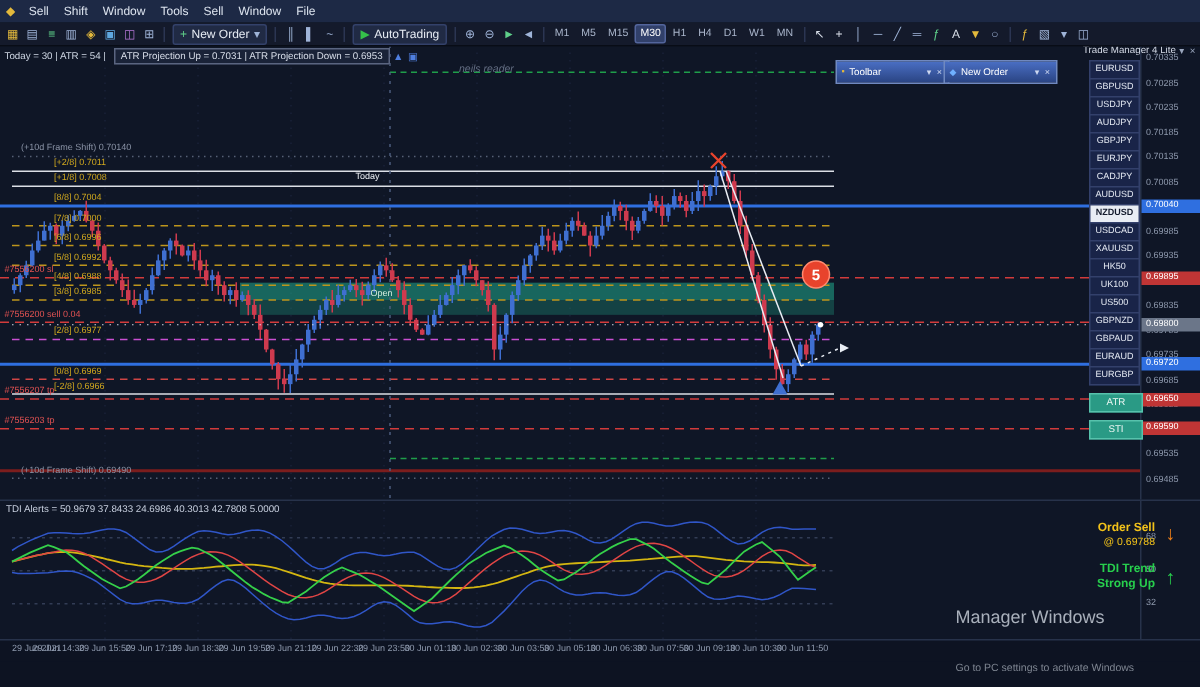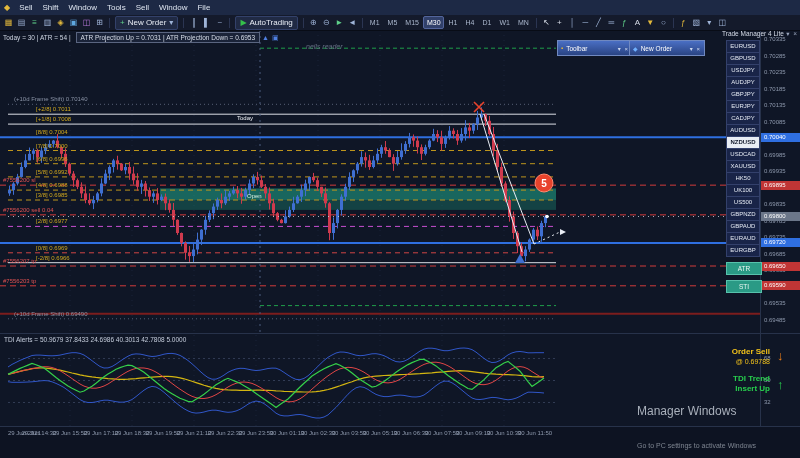--- a/index.html
+++ b/index.html
@@ -535,21 +535,21 @@
     <span style="top: 20.9737px;">68</span>
     <span style="top: 43px;">50</span>
     <span style="top: 65.0263px;">32</span>
   </div>
 
 <div class="signal-block">
   <div class="sig-sell">Order Sell</div>
   <div class="sig-price">@ 0.69788</div>
   <div style="height:7px"></div>
   <div class="sig-trend">TDI Trend</div>
-  <div class="sig-trend">Insert Up</div>
+  <div class="sig-trend">Strong Up</div>
 </div>
 <div class="sig-arrow-down">↓</div>
 <div class="sig-arrow-up">↑</div>
 
 <div class="time-axis" id="time-axis">
     <div class="ta-label" style="left: 8px;">29 Jun 2021</div>
     <div class="ta-label" style="left: 39px; transform: translateX(-50%);">29 Jun 14:30</div>
     <div class="ta-label" style="left: 70px; transform: translateX(-50%);">29 Jun 15:50</div>
     <div class="ta-label" style="left: 101px; transform: translateX(-50%);">29 Jun 17:10</div>
     <div class="ta-label" style="left: 132px; transform: translateX(-50%);">29 Jun 18:30</div>

